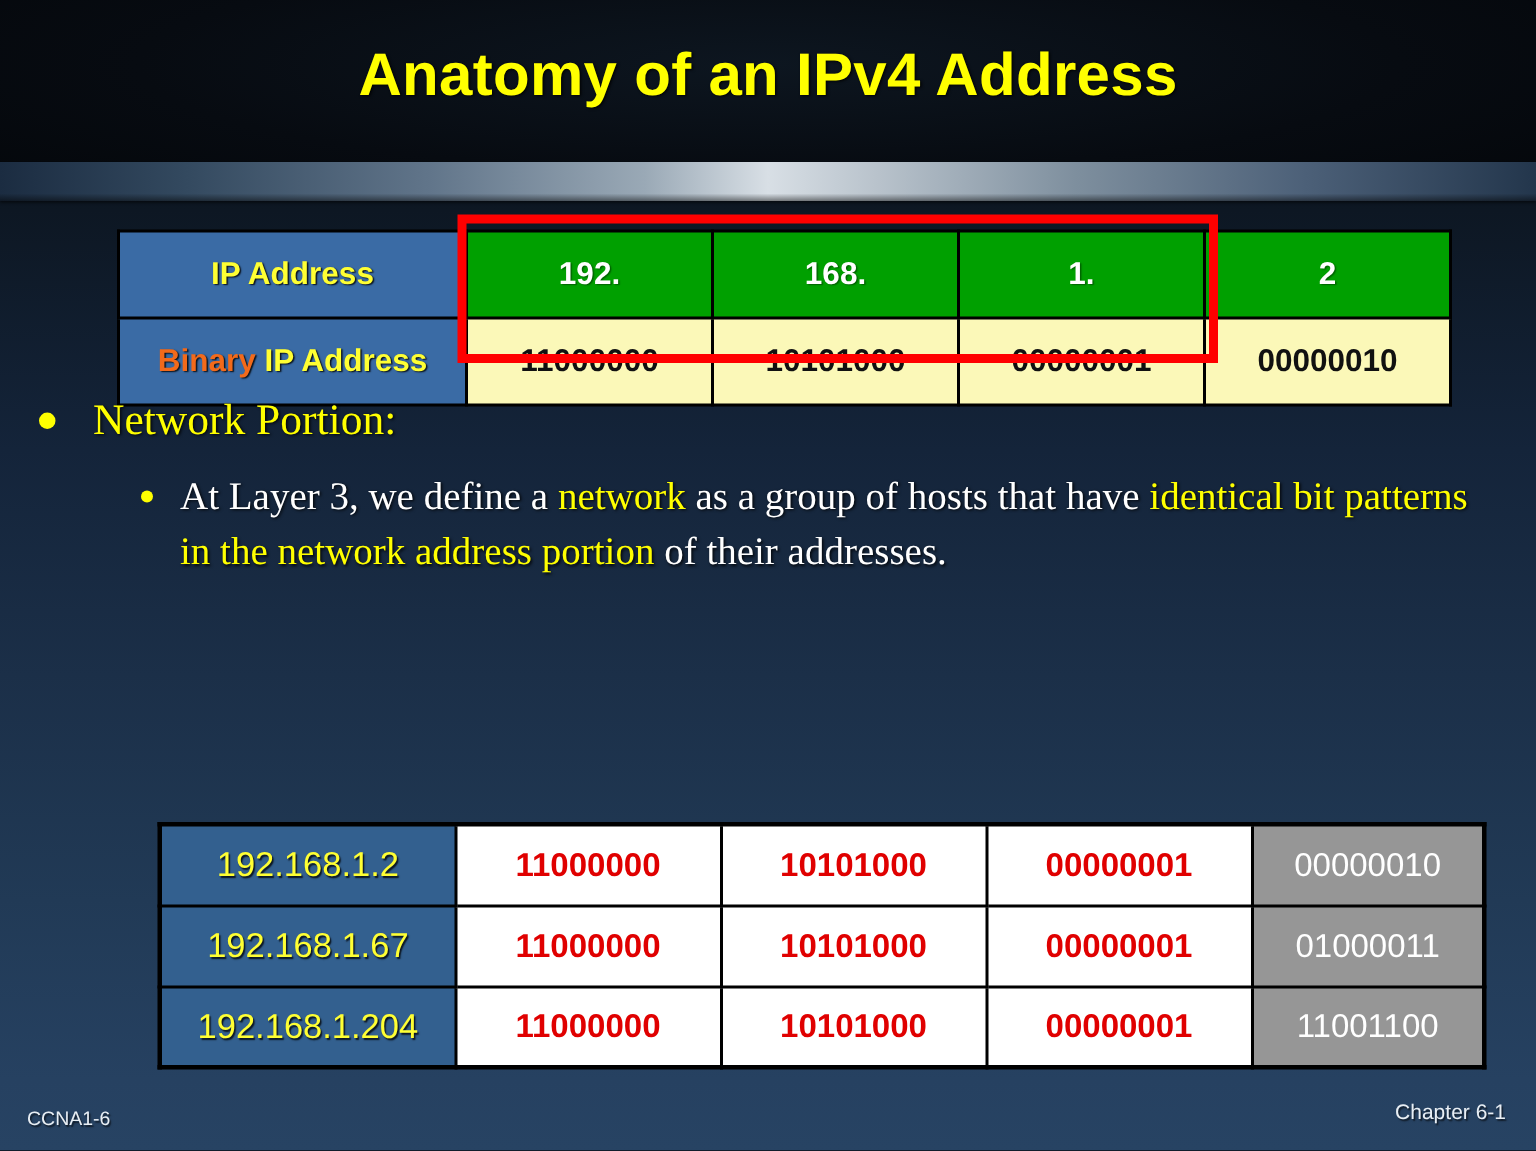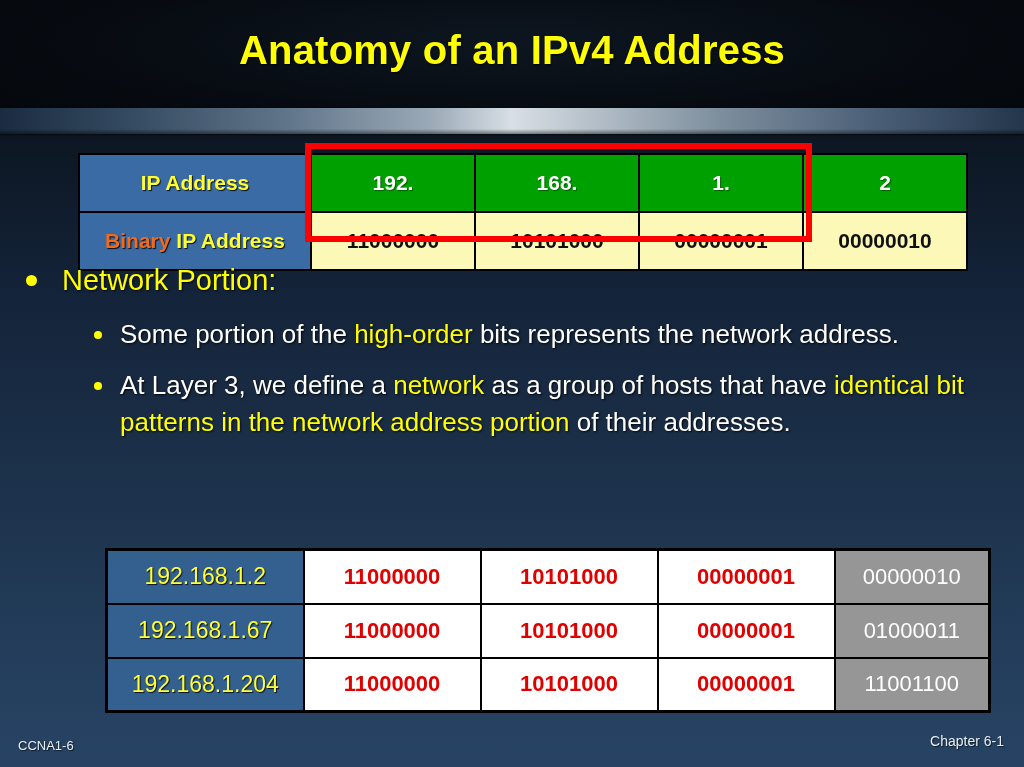--- a/index.html
+++ b/index.html
@@ -120,20 +120,21 @@
     width: 507px; height: 99px;
     border: 6px solid #ff0000;
     pointer-events: none;
   }
 
   
   #bullets {
     position: absolute;
     left: 0; top: 262px;
     width: 1024px;
+    font-family: Liberation Serif, serif;
   }
   .b1 {
     position: relative;
     padding-left: 62px;
     color: #ffff00;
     font-size: 29px;
     line-height: 36px;
     text-shadow: 1px 1px 2px rgba(0,0,0,0.85);
   }
   .b1 .dot {
@@ -254,23 +255,20 @@
   </table>
 
   <div id="red-box"></div>
 
   <div id="bullets">
 
     <div class="b1">
       <span class="dot"></span><span>Network Portion:</span>
     </div>
 
-    <div id="bullet-2-wrap" class="b2">
-      <span class="dot"></span><span>Some portion of the </span><span class="hl">high-order</span><span> bits represents the network address.</span>
-    </div>
 
     <div id="bullet-3-wrap" class="b2">
       <span class="dot"></span><span>At Layer 3, we define a </span><span class="hl">network</span><span> as a group of hosts that have </span><span class="hl">identical bit patterns in the network address portion</span><span> of their addresses.</span>
     </div>
 
   </div>
 
   <table id="bottom-table">
     <tbody>
       <tr>

